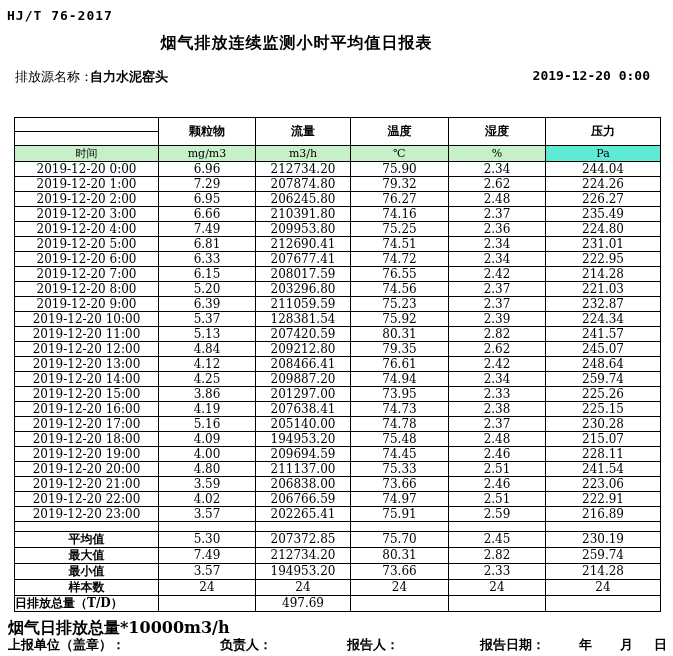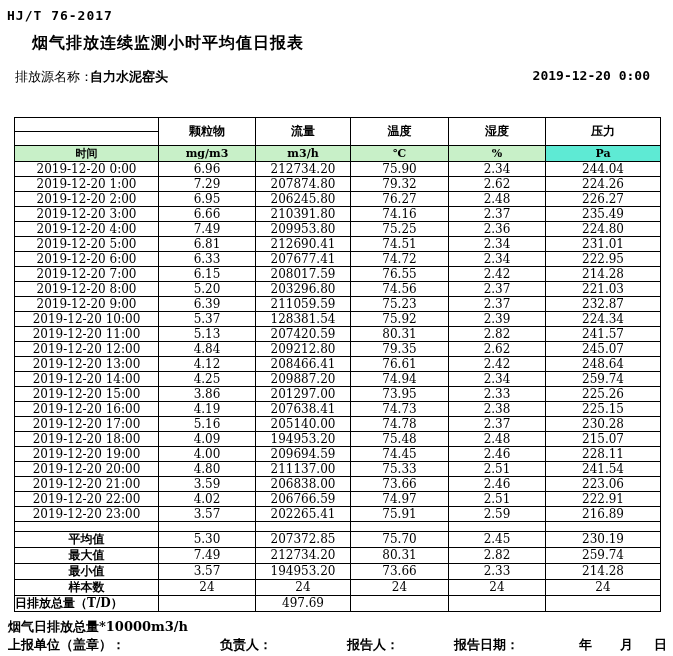--- a/index.html
+++ b/index.html
@@ -2,47 +2,47 @@
 <html><head>
 <meta charset="utf-8">
 <style>
   html,body{margin:0;padding:0;background:#fff;}
   body{width:673px;height:656px;overflow:hidden;color:#000;
        font-family:"DejaVu Serif", serif;}
   .page{position:relative;width:673px;height:656px;background:#fff;}
 
   .std-code{position:absolute;left:7px;top:8px;font-size:13px;font-weight:bold;
             font-family:"DejaVu Sans Mono", monospace;letter-spacing:1px;}
-  .title{position:absolute;left:0;top:33px;width:593px;
-         font-size:16px;font-weight:bold;letter-spacing:1px;margin-left:32px;}
+  .title{position:absolute;left:0;top:33px;width:593px;text-align:center;
+         font-size:16px;font-weight:bold;letter-spacing:1px;}
   .source-label{position:absolute;left:15px;top:68px;font-size:13px;font-weight:normal;}
   .source-name{position:absolute;left:90px;top:68px;font-size:13px;font-weight:bold;text-align:right;}
   .report-datetime{position:absolute;right:23px;top:68px;font-size:13px;font-weight:bold;
                    font-family:"DejaVu Sans Mono", monospace;}
 
   table.report{position:absolute;left:14px;top:117px;width:646px;
                border-collapse:collapse;table-layout:fixed;}
   table.report td{border:1px solid #000;text-align:center;vertical-align:middle;
                   padding:0;font-size:12px;line-height:1.05;white-space:nowrap;overflow:hidden;}
   tr.h1 td, tr.h2 td{height:13px;}
   td.colhead{font-size:13px;font-weight:bold;}
-  tr.unitrow td{height:15px;font-size:11px;font-weight:bold;margin-left:30px;}
+  tr.unitrow td{height:15px;font-size:11px;font-weight:normal;margin-left:30px;}
   tr.datarow td{height:14px;}
   tr.gaprow td{height:9px;}
   tr.sumrow td{height:15px;}
   td.sumlabel{font-weight:bold;}
   tr.sumrow.last td.sumlabel{text-align:left;}
   td.timehead{font-size:13px;font-weight:bold;}
 
-  .footnote{position:absolute;left:8px;top:618px;font-size:13px;font-weight:bold;}
+  .footnote{position:absolute;left:8px;top:618px;font-size:16px;font-weight:bold;}
   .sigrow span{position:absolute;top:636px;font-size:13px;font-weight:bold;white-space:nowrap;}
   .sig-unit{left:8px;}
   .sig-manager{left:220px;}
   .sig-reporter{left:347px;}
-  .sig-date{left:454px;}
+  .sig-date{left:480px;}
   .sig-year{left:579px;}
   .sig-month{left:620px;}
   .sig-day{left:654px;}
 </style>
 </head>
 <body>
 
 <div class="page">
 
   <div class="std-code">HJ/T 76-2017</div>

